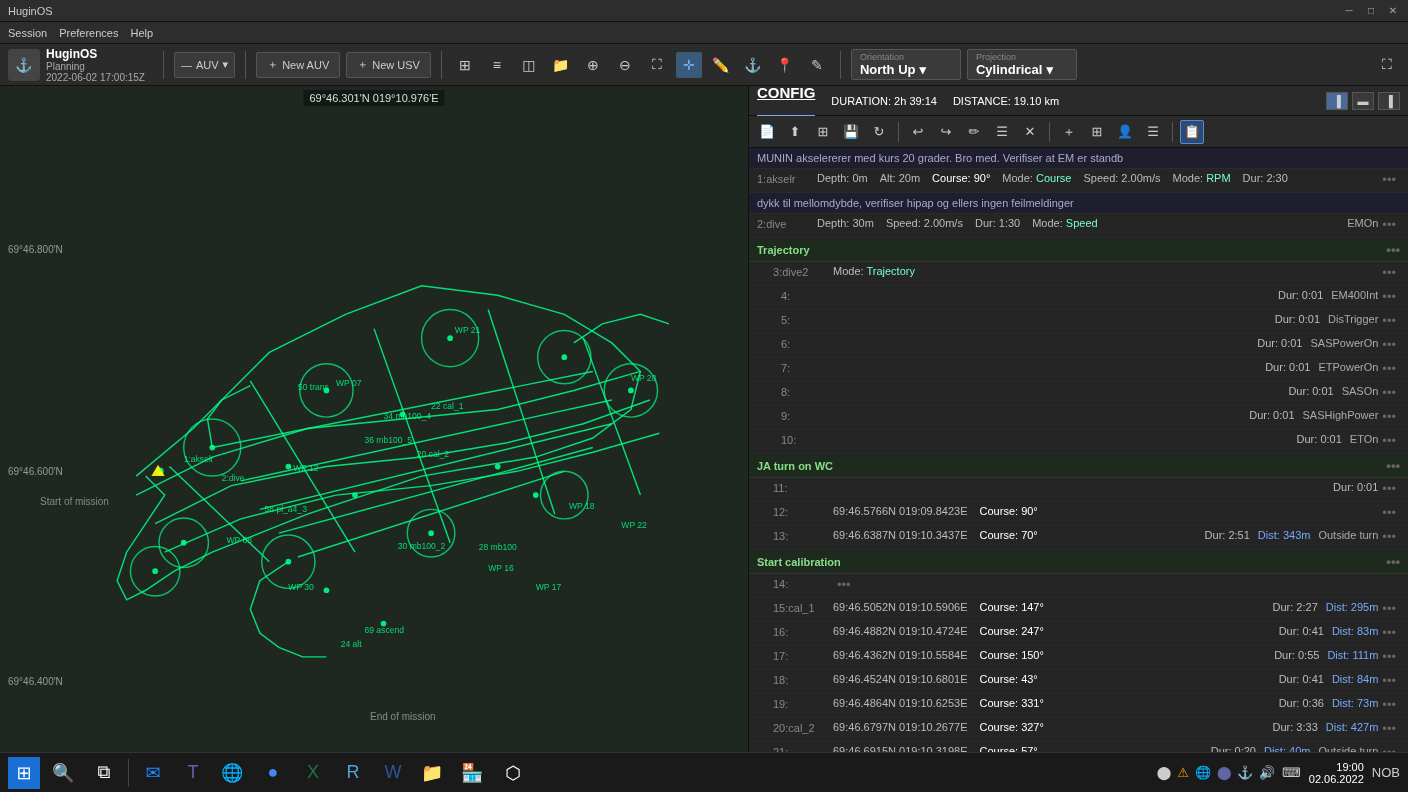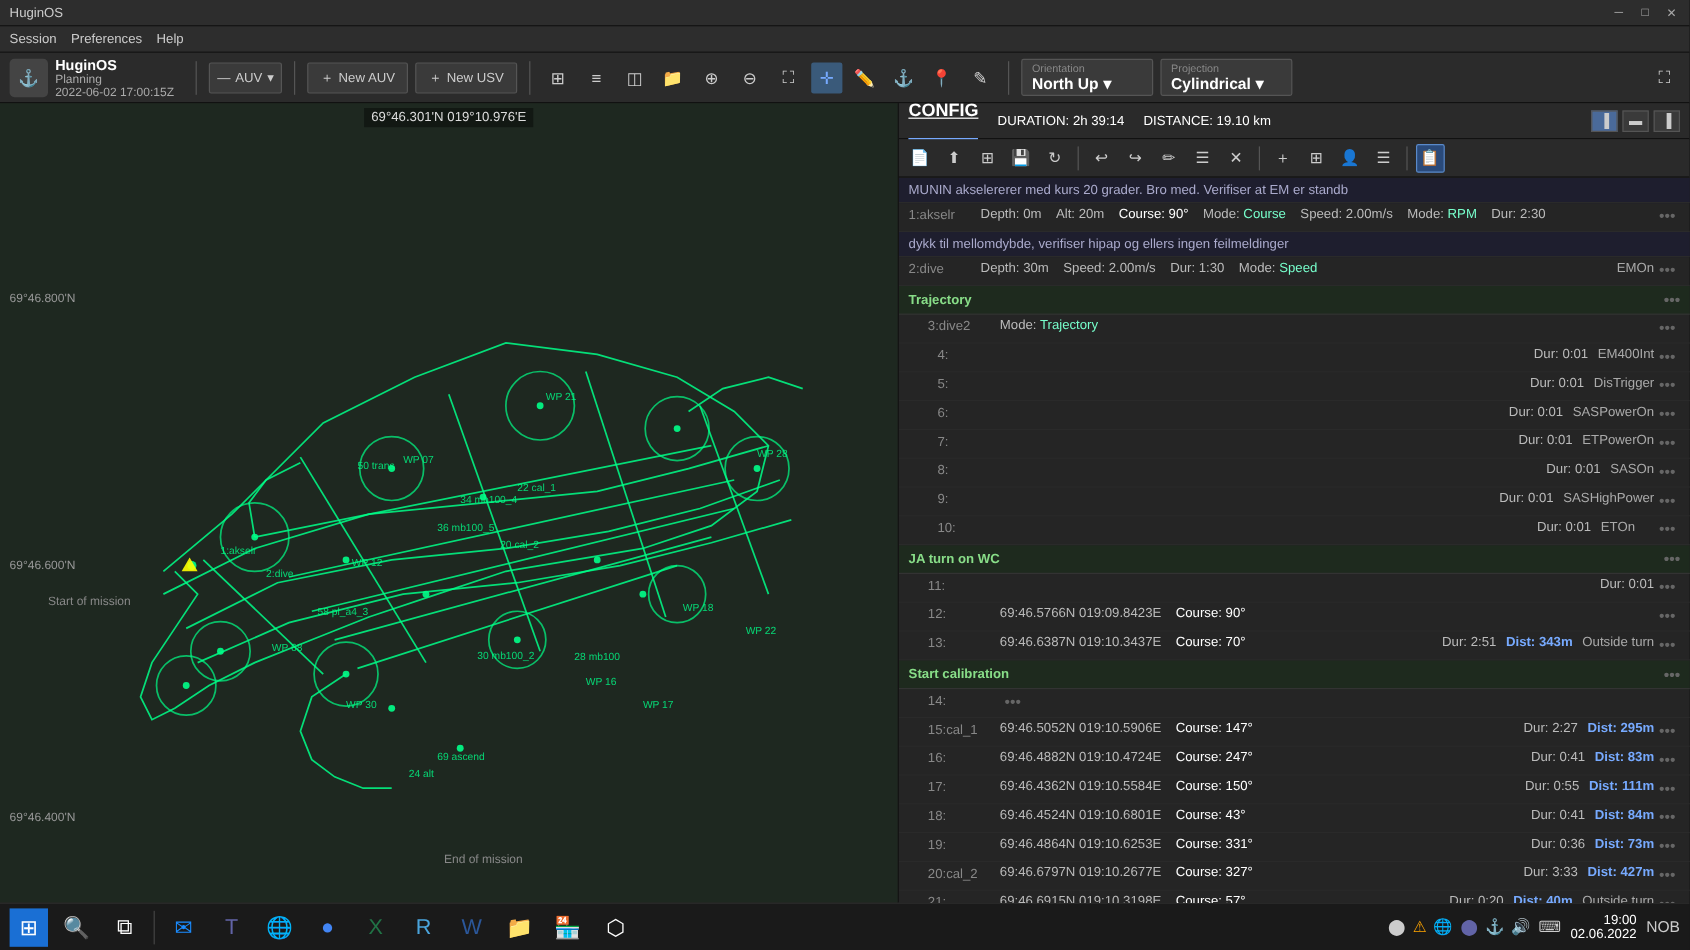--- a/index.html
+++ b/index.html
@@ -217,21 +217,21 @@
       position: relative;
     }
 
     .row-num { color: #888; font-size: 11px; min-width: 60px; padding-top: 1px; }
     .row-detail { flex: 1; display: flex; flex-wrap: wrap; gap: 4px 12px; align-items: flex-end; }
     .row-detail span { color: #bbb; font-size: 11px; }
     .row-detail .highlight { color: #7fc; }
     .row-detail .course { color: #fff; }
     .row-tail { display: flex; align-items: center; gap: 8px; margin-left: auto; }
     .row-dur { color: #bbb; font-size: 11px; }
-    .row-dist { color: #7af; font-size: 11px; font-weight: bold; }
+    .row-dist { color: #7af; font-size: 11px; }
     .row-extra { color: #aaa; font-size: 11px; text-align: center; }
     .row-dots { color: #666; cursor: pointer; padding: 0 4px; font-size: 13px; }
 
     .section-header {
       background: #1e2a1e;
       color: #8d8;
       font-size: 11px;
       font-weight: bold;
       padding: 4px 8px;
       border-bottom: 1px solid #333;
@@ -586,21 +586,21 @@
         <span class="row-dots">•••</span>
       </div>
       <div class="mission-row" style="padding-left:32px;">
         <span class="row-num">9:</span>
         <div class="row-tail" style="margin-left:auto;">
           <span class="row-dur">Dur: 0:01</span>
           <span class="row-extra">SASHighPower</span>
         </div>
         <span class="row-dots">•••</span>
       </div>
-      <div class="mission-row" style="padding-left:32px;gap:16px;">
+      <div class="mission-row" style="padding-left:32px;">
         <span class="row-num">10:</span>
         <div class="row-tail" style="margin-left:auto;">
           <span class="row-dur">Dur: 0:01</span>
           <span class="row-extra">ETOn</span>
         </div>
         <span class="row-dots">•••</span>
       </div>
 
       <div class="section-header">
         <span>JA turn on WC</span>

